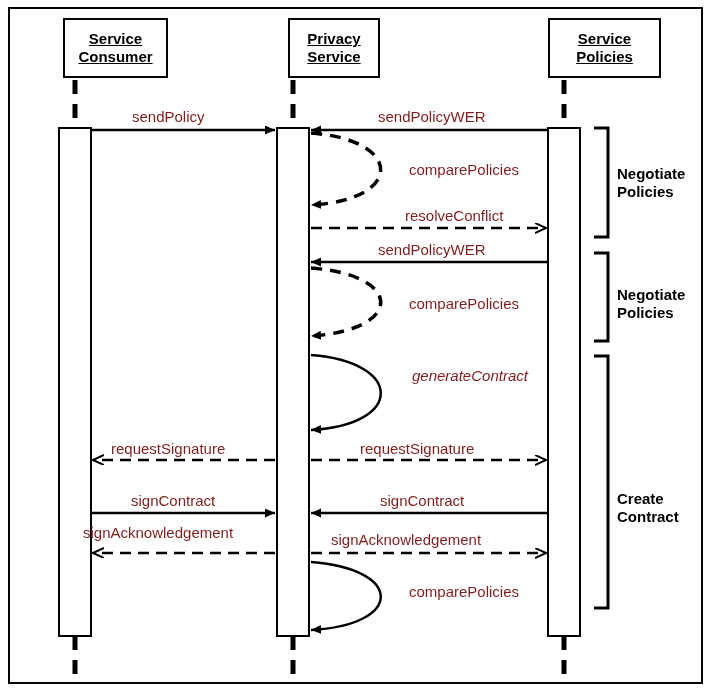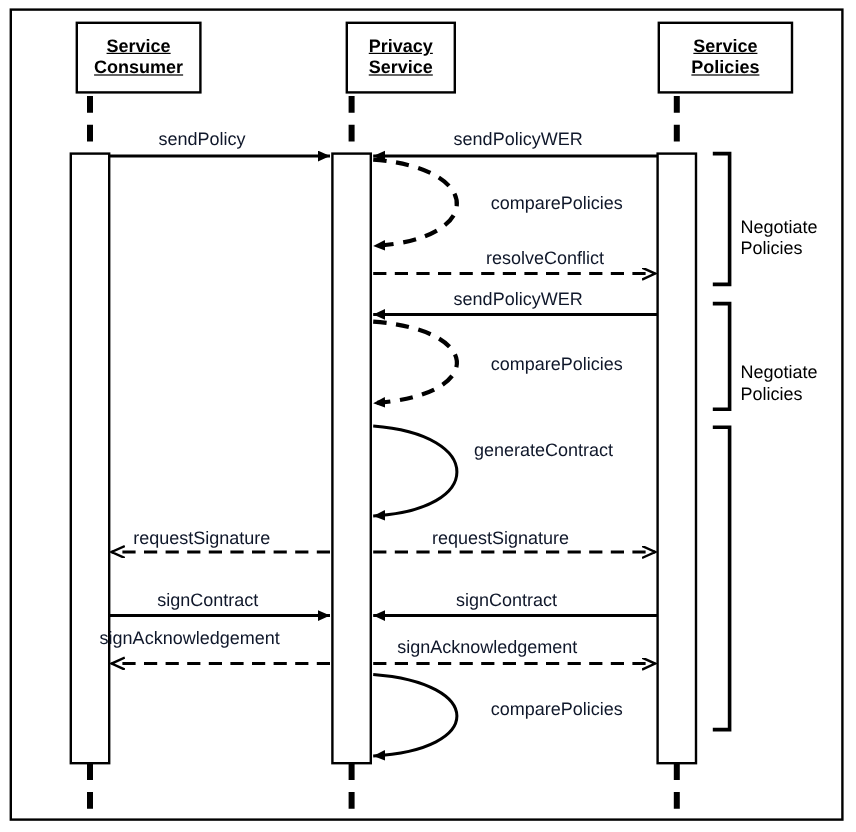--- a/index.html
+++ b/index.html
@@ -51,33 +51,32 @@
     left: 0;
     top: 0;
     width: 713px;
     height: 693px;
     pointer-events: none;
   }
   .msg-label {
     position: absolute;
     font-size: 15px;
     font-weight: normal;
-    color: #0f172a;
+    color: #7f1d1d;
     white-space: nowrap;
     text-align: center;
   }
   .group-label {
     position: absolute;
     font-size: 15px;
-    font-weight: normal;
+    font-weight: bold;
     color: #000000;
     text-align: left;
     line-height: 18px;
     white-space: nowrap;
-    margin-top: 16px;
   }
 </style>
 </head>
 <body>
 
 <div id="canvas">
 
   <div class="frame"></div>
 
   <div class="lifeline-box" style="left:23px; top:18px; width:105px; height:60px;">
@@ -154,33 +153,37 @@
       <path d="M594,356 L608,356 L608,608 L594,608"></path>
     </g>
   </svg>
 
   <div class="msg-label" style="left:132px; top:108px;">sendPolicy</div>
   <div class="msg-label" style="left:378px; top:108px;">sendPolicyWER</div>
   <div class="msg-label" style="left:409px; top:161px;">comparePolicies</div>
   <div class="msg-label" style="left:365px; top:207px;margin-left:40px;">resolveConflict</div>
   <div class="msg-label" style="left:378px; top:241px;">sendPolicyWER</div>
   <div class="msg-label" style="left:409px; top:295px;">comparePolicies</div>
-  <div class="msg-label" style="left:395px; top:367px;">generateContract</div>
+  <div class="msg-label" style="left:412px; top:367px;font-style:italic;">generateContract</div>
   <div class="msg-label" style="left:111px; top:440px;">requestSignature</div>
   <div class="msg-label" style="left:360px; top:440px;">requestSignature</div>
   <div class="msg-label" style="left:131px; top:492px;">signContract</div>
   <div class="msg-label" style="left:380px; top:492px;">signContract</div>
   <div class="msg-label" style="left:83px; top:524px;">signAcknowledgement</div>
   <div class="msg-label" style="left:331px; top:531px;">signAcknowledgement</div>
   <div class="msg-label" style="left:409px; top:583px;">comparePolicies</div>
 
   <div class="group-label" style="left:617px; top:165px;">
     <div>Negotiate</div>
     <div>Policies</div>
   </div>
 
   <div class="group-label" style="left:617px; top:286px;">
     <div>Negotiate</div>
     <div>Policies</div>
   </div>
 
+  <div class="group-label" style="left:617px; top:490px;">
+    <div>Create</div>
+    <div>Contract</div>
+  </div>
 
 </div>
 
 </body></html>

